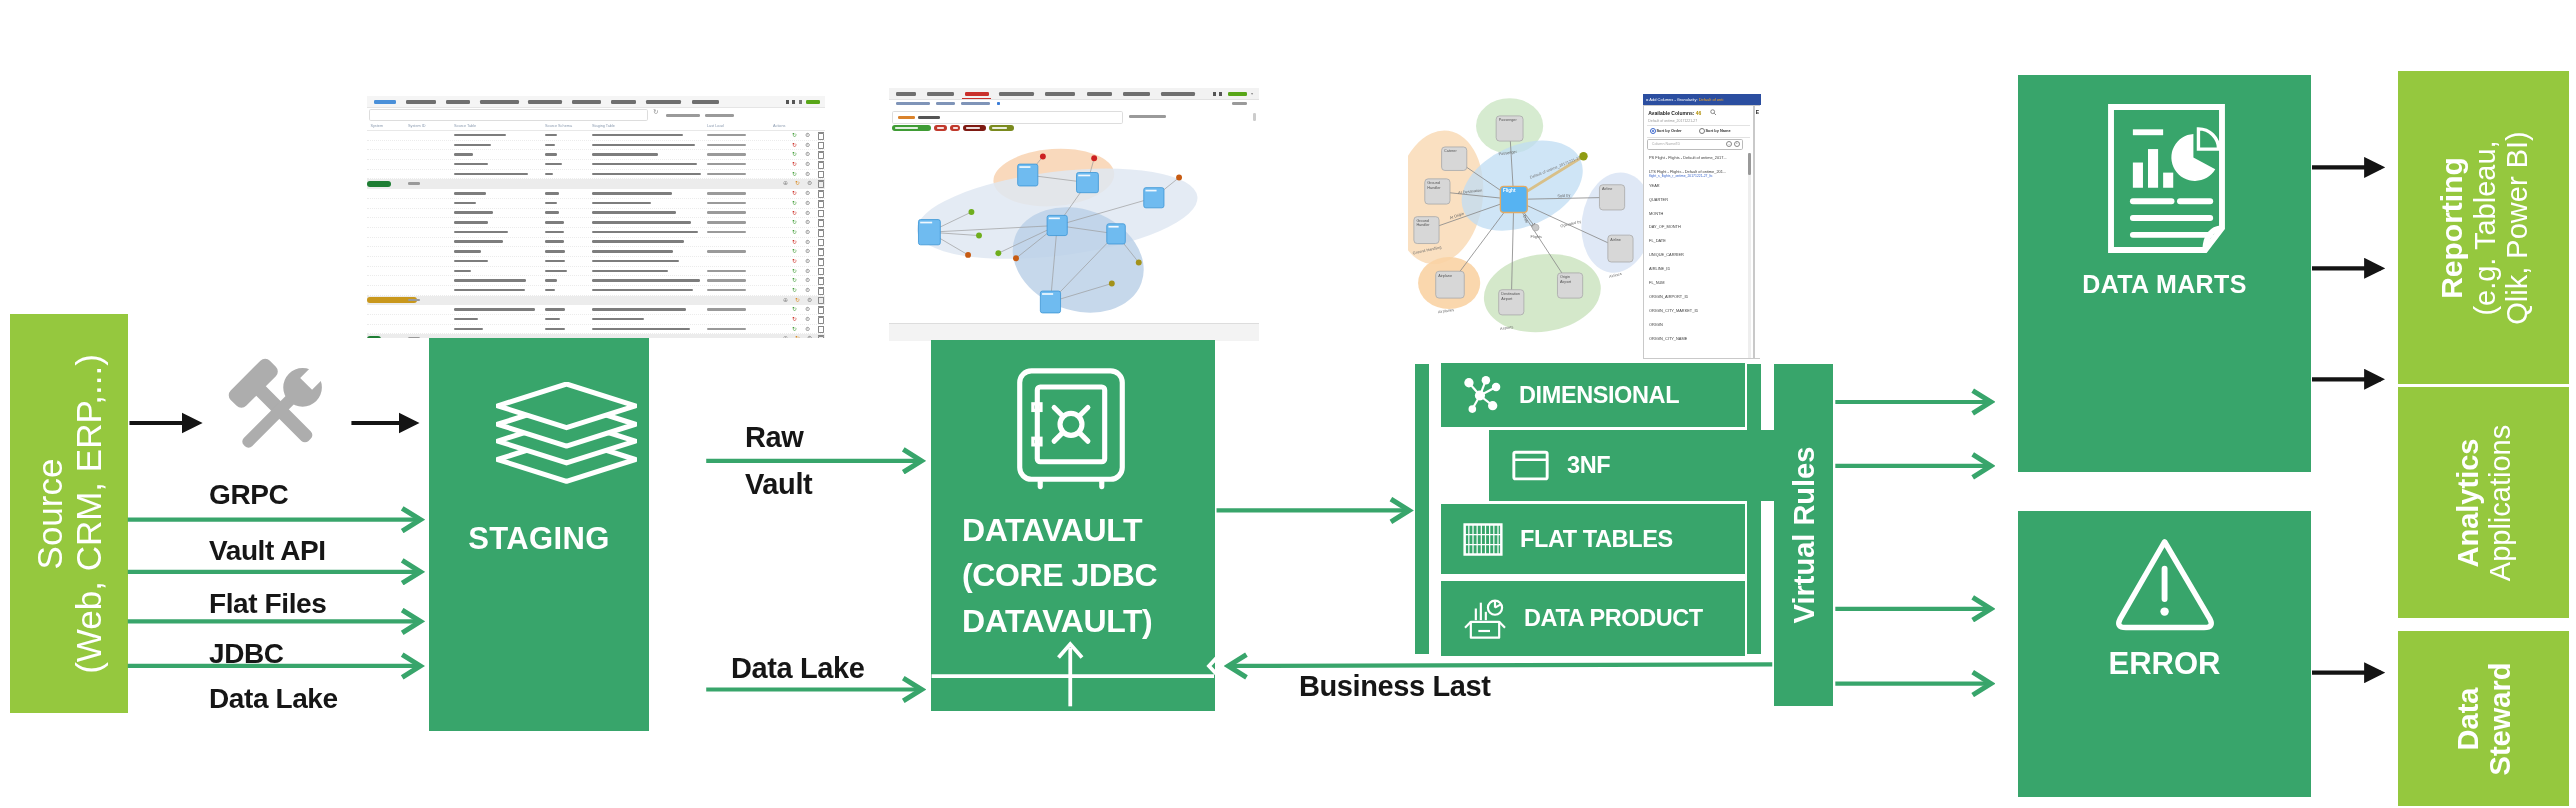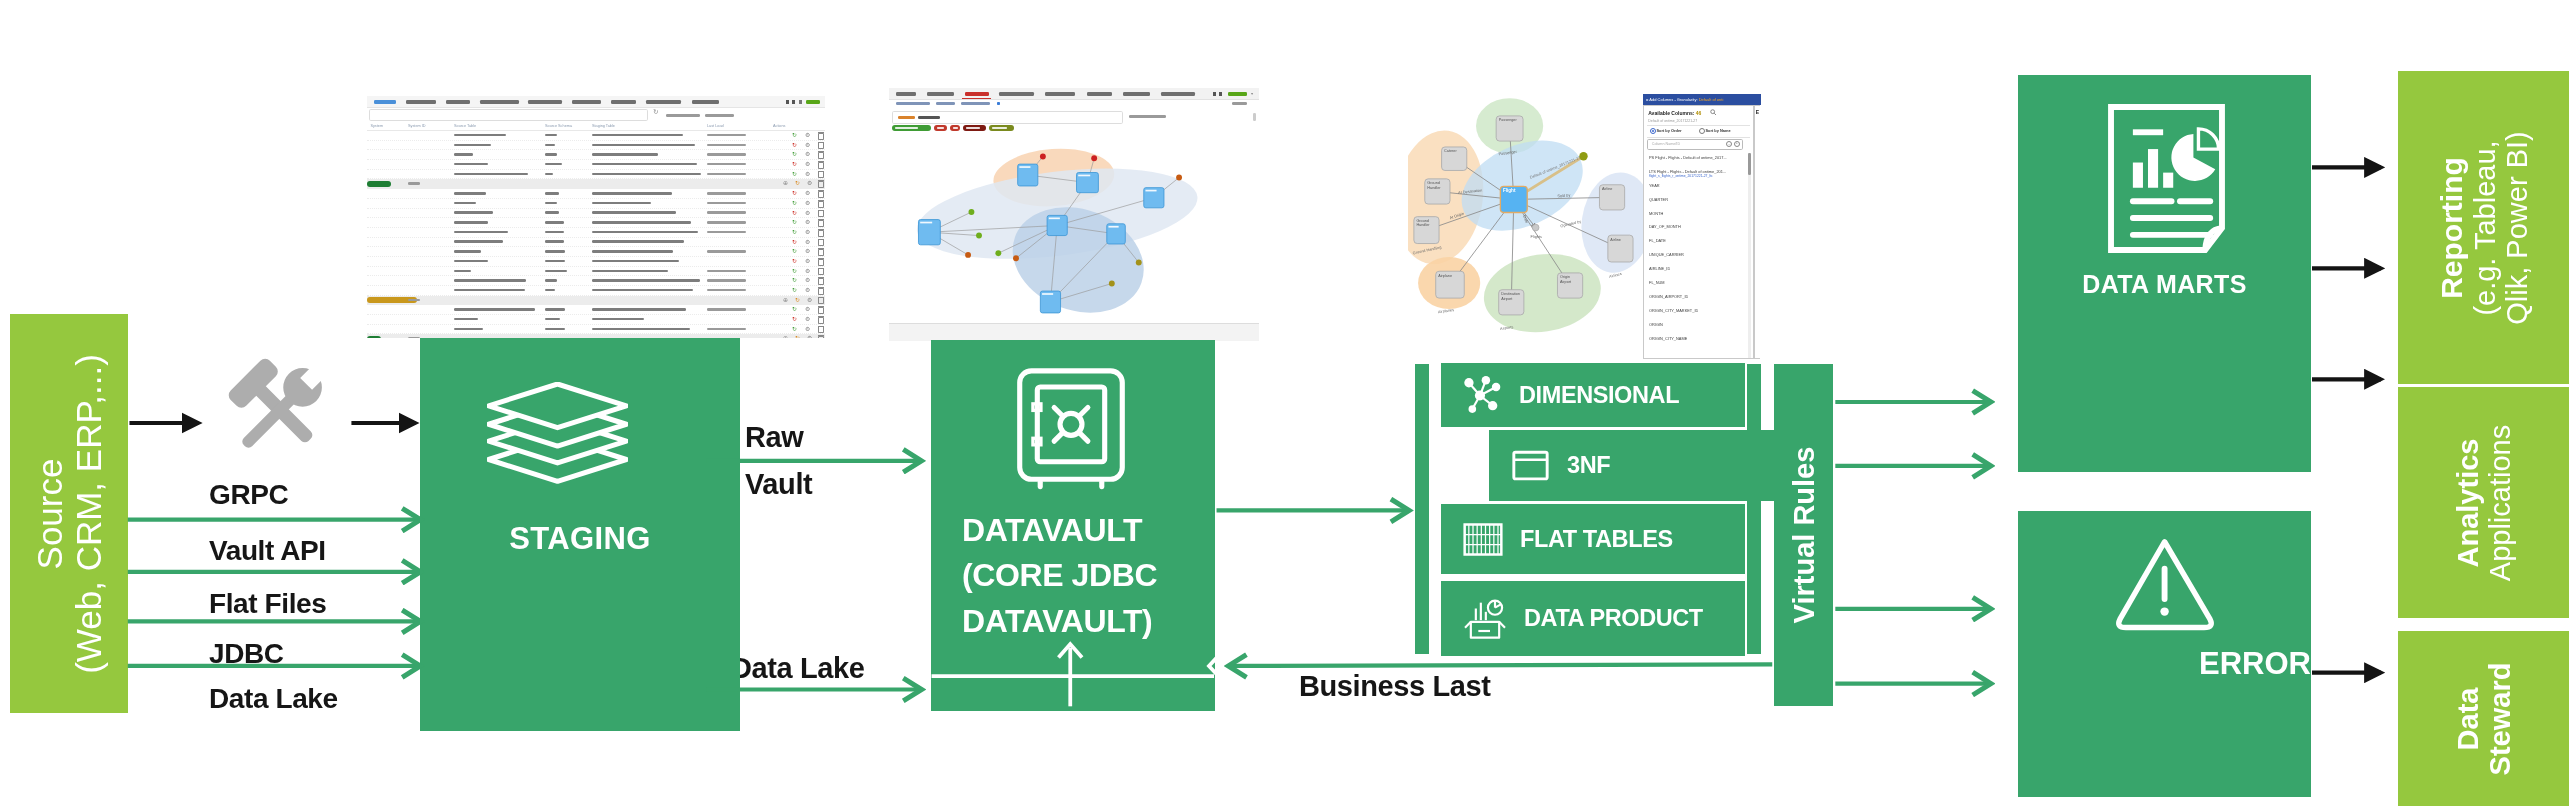--- a/index.html
+++ b/index.html
@@ -491,21 +491,21 @@
       <rect x="65" y="2" width="20" height="24" fill="#ffffff"></rect>
     </g>
   </svg>
 
   <div class="dlabel" style="left:209px;top:480px;font-size:28px;">GRPC</div>
   <div class="dlabel" style="left:209px;top:536px;font-size:28px;">Vault API</div>
   <div class="dlabel" style="left:209px;top:589px;font-size:28px;">Flat Files</div>
   <div class="dlabel" style="left:209px;top:639px;font-size:28px;">JDBC</div>
   <div class="dlabel" style="left:209px;top:684px;font-size:28px;">Data Lake</div>
 
-  <div class="gbox" style="left:420px;top:338px;width:320px;height:393px;z-index:10;">
+  <div class="gbox" style="left:429px;top:338px;width:220px;height:393px;z-index:10;">
     <svg class="abs" style="left:67px;top:44px;" width="141" height="103" viewBox="0 0 168 122">
       <g stroke="#fff" stroke-width="6" fill="#38a56b" stroke-linejoin="round">
         <path d="M84 66 L166 92 L84 118 L2 92 Z"></path>
         <path d="M84 44 L166 70 L84 96 L2 70 Z"></path>
         <path d="M84 24 L166 50 L84 76 L2 50 Z"></path>
         <path d="M84 2 L166 28 L84 54 L2 28 Z"></path>
       </g>
     </svg>
     <div class="wlabel abs" style="left:0;top:183px;width:100%;text-align:center;font-size:31px;letter-spacing:0.4px;">STAGING</div>
   </div>
@@ -636,21 +636,21 @@
     </svg>
     <div class="wlabel abs" style="left:0;top:195px;width:100%;text-align:center;font-size:25px;letter-spacing:0.4px;">DATA MARTS</div>
   </div>
 
   <div class="gbox" style="left:2018px;top:511px;width:293px;height:286px;z-index:10;">
     <svg class="abs" style="left:86px;top:23.5px;" width="122" height="101" viewBox="0 0 145 120">
       <path d="M72 8 L126 100 Q131 110 119 110 H26 Q14 110 19 100 Z" stroke="#fff" stroke-width="6.5" fill="none" stroke-linejoin="round"></path>
       <line x1="72" y1="40" x2="72" y2="76" stroke="#fff" stroke-width="7" stroke-linecap="round"></line>
       <circle cx="72" cy="91" r="5" fill="#fff"></circle>
     </svg>
-    <div class="wlabel abs" style="left:0;top:133px;width:100%;text-align:right;font-size:31px;line-height:1.3;">
+    <div class="wlabel abs" style="left:0;top:133px;width:100%;text-align:center;font-size:31px;line-height:1.3;">
       <div>ERROR</div>
     </div>
   </div>
 
   <div class="lgbox" style="left:2398px;top:71px;width:171px;height:313px;z-index:10;">
     <div class="vtext" style="font-size:29px;">
       <div style="font-weight:bold;font-size:30px;">Reporting</div>
       <div>(e.g. Tableau,</div>
       <div>Qlik, Power BI)</div>
     </div>

